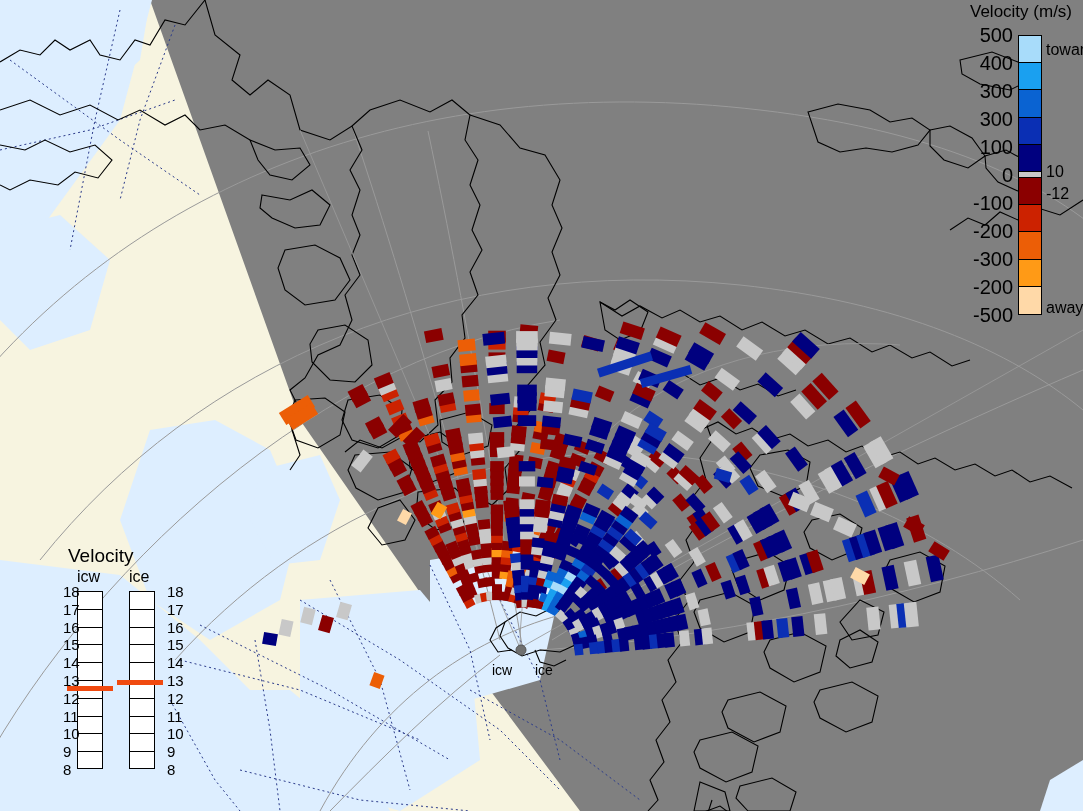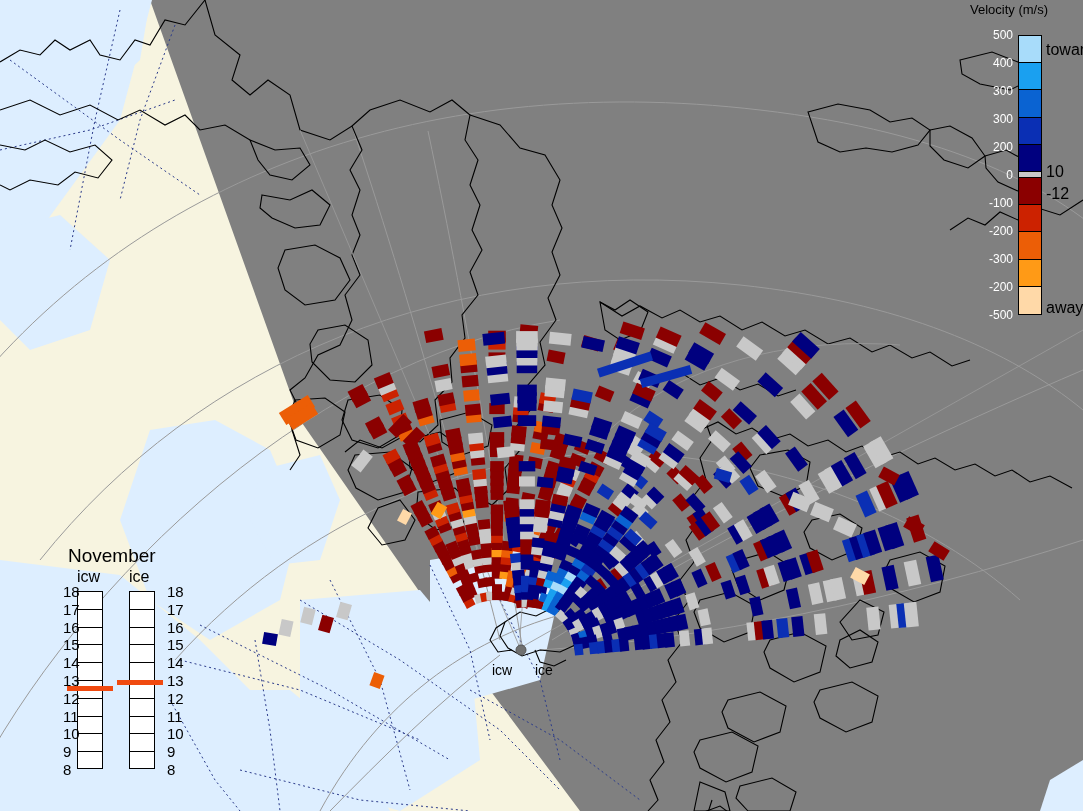--- a/index.html
+++ b/index.html
@@ -15,27 +15,27 @@
   .datestamp{
     position:absolute;left:4px;top:1px;z-index:40;
     color:#000;font-size:17px;line-height:19px;letter-spacing:0px;
     white-space:pre;
   }
   .datestamp div{text-shadow:none;}
 
   
   .cbar-wrap{position:absolute;left:960px;top:0px;width:123px;height:330px;z-index:40;}
   .cbar-title{
-    position:absolute;left:10px;top:2px;color:#000;font-size:13px;white-space:nowrap;
+    position:absolute;left:10px;top:2px;color:#000;font-size:17px;white-space:nowrap;
   }
   .cbar-box{position:absolute;left:58px;top:35px;width:24px;height:280px;border:1px solid #000;box-sizing:border-box;}
   .cbar-seg{position:absolute;left:0;width:100%;border-bottom:1px solid #000;box-sizing:border-box;}
   .cbar-seg:last-child{border-bottom:none;}
   .cbar-ticklabel{
-    position:absolute;right:70px;color:#ffffff;font-size:12px;text-align:right;white-space:nowrap;
+    position:absolute;right:70px;color:#000000;font-size:20px;text-align:right;white-space:nowrap;
     transform:translateY(-50%);
   }
   .cbar-sidelabel{
     position:absolute;left:86px;color:#000;font-size:16px;white-space:nowrap;
     transform:translateY(-50%);
   }
 
   
   .freq-wrap{position:absolute;left:55px;top:545px;width:140px;height:235px;z-index:40;}
   .freq-title{position:absolute;left:13px;top:0px;color:#000;font-size:19px;white-space:nowrap;}
@@ -898,36 +898,36 @@
         <div class="cbar-seg" style="top: 169.2px; height: 27.2px; background: rgb(204, 34, 0);"></div>
         <div class="cbar-seg" style="top: 196.4px; height: 27.2px; background: rgb(236, 94, 6);"></div>
         <div class="cbar-seg" style="top: 223.6px; height: 27.2px; background: rgb(255, 154, 22);"></div>
         <div class="cbar-seg" style="top: 250.8px; height: 27.2px; background: rgb(255, 217, 168);"></div>
       </div>
     <div id="cbar-ticks">
         <div class="cbar-ticklabel" style="top: 35px;">500</div>
         <div class="cbar-ticklabel" style="top: 63px;">400</div>
         <div class="cbar-ticklabel" style="top: 91px;">300</div>
         <div class="cbar-ticklabel" style="top: 119px;">300</div>
-        <div class="cbar-ticklabel" style="top: 147px;">200</div>
+        <div class="cbar-ticklabel" style="top: 147px;">100</div>
         <div class="cbar-ticklabel" style="top: 175px;">0</div>
         <div class="cbar-ticklabel" style="top: 203px;">-100</div>
         <div class="cbar-ticklabel" style="top: 231px;">-200</div>
         <div class="cbar-ticklabel" style="top: 259px; margin-left: 16px;">-300</div>
         <div class="cbar-ticklabel" style="top: 287px;">-200</div>
         <div class="cbar-ticklabel" style="top: 315px;">-500</div>
       </div>
     <div class="cbar-sidelabel" style="top:50px">toward</div>
     <div class="cbar-sidelabel" style="top:172px">10</div>
     <div class="cbar-sidelabel" style="top:194px">-12</div>
     <div class="cbar-sidelabel" style="top:308px">away</div>
   </div>
 
   <div class="freq-wrap">
-    <div class="freq-title">November</div>
+    <div class="freq-title">Velocity</div>
     <div class="freq-sub" style="left:22px;top:23px">icw</div>
     <div class="freq-sub" style="left:74px;top:23px">ice</div>
     <div class="freq-col" id="freq-col-0" style="left:22px;top:46px;height:178px">
         <div class="freq-tickrow" style="top: 0px; height: 17.8px;"></div>
         <div class="freq-tickrow" style="top: 17.8px; height: 17.8px;"></div>
         <div class="freq-tickrow" style="top: 35.6px; height: 17.8px;"></div>
         <div class="freq-tickrow" style="top: 53.4px; height: 17.8px;"></div>
         <div class="freq-tickrow" style="top: 71.2px; height: 17.8px;"></div>
         <div class="freq-tickrow" style="top: 89px; height: 17.8px;"></div>
         <div class="freq-tickrow" style="top: 106.8px; height: 17.8px;"></div>

